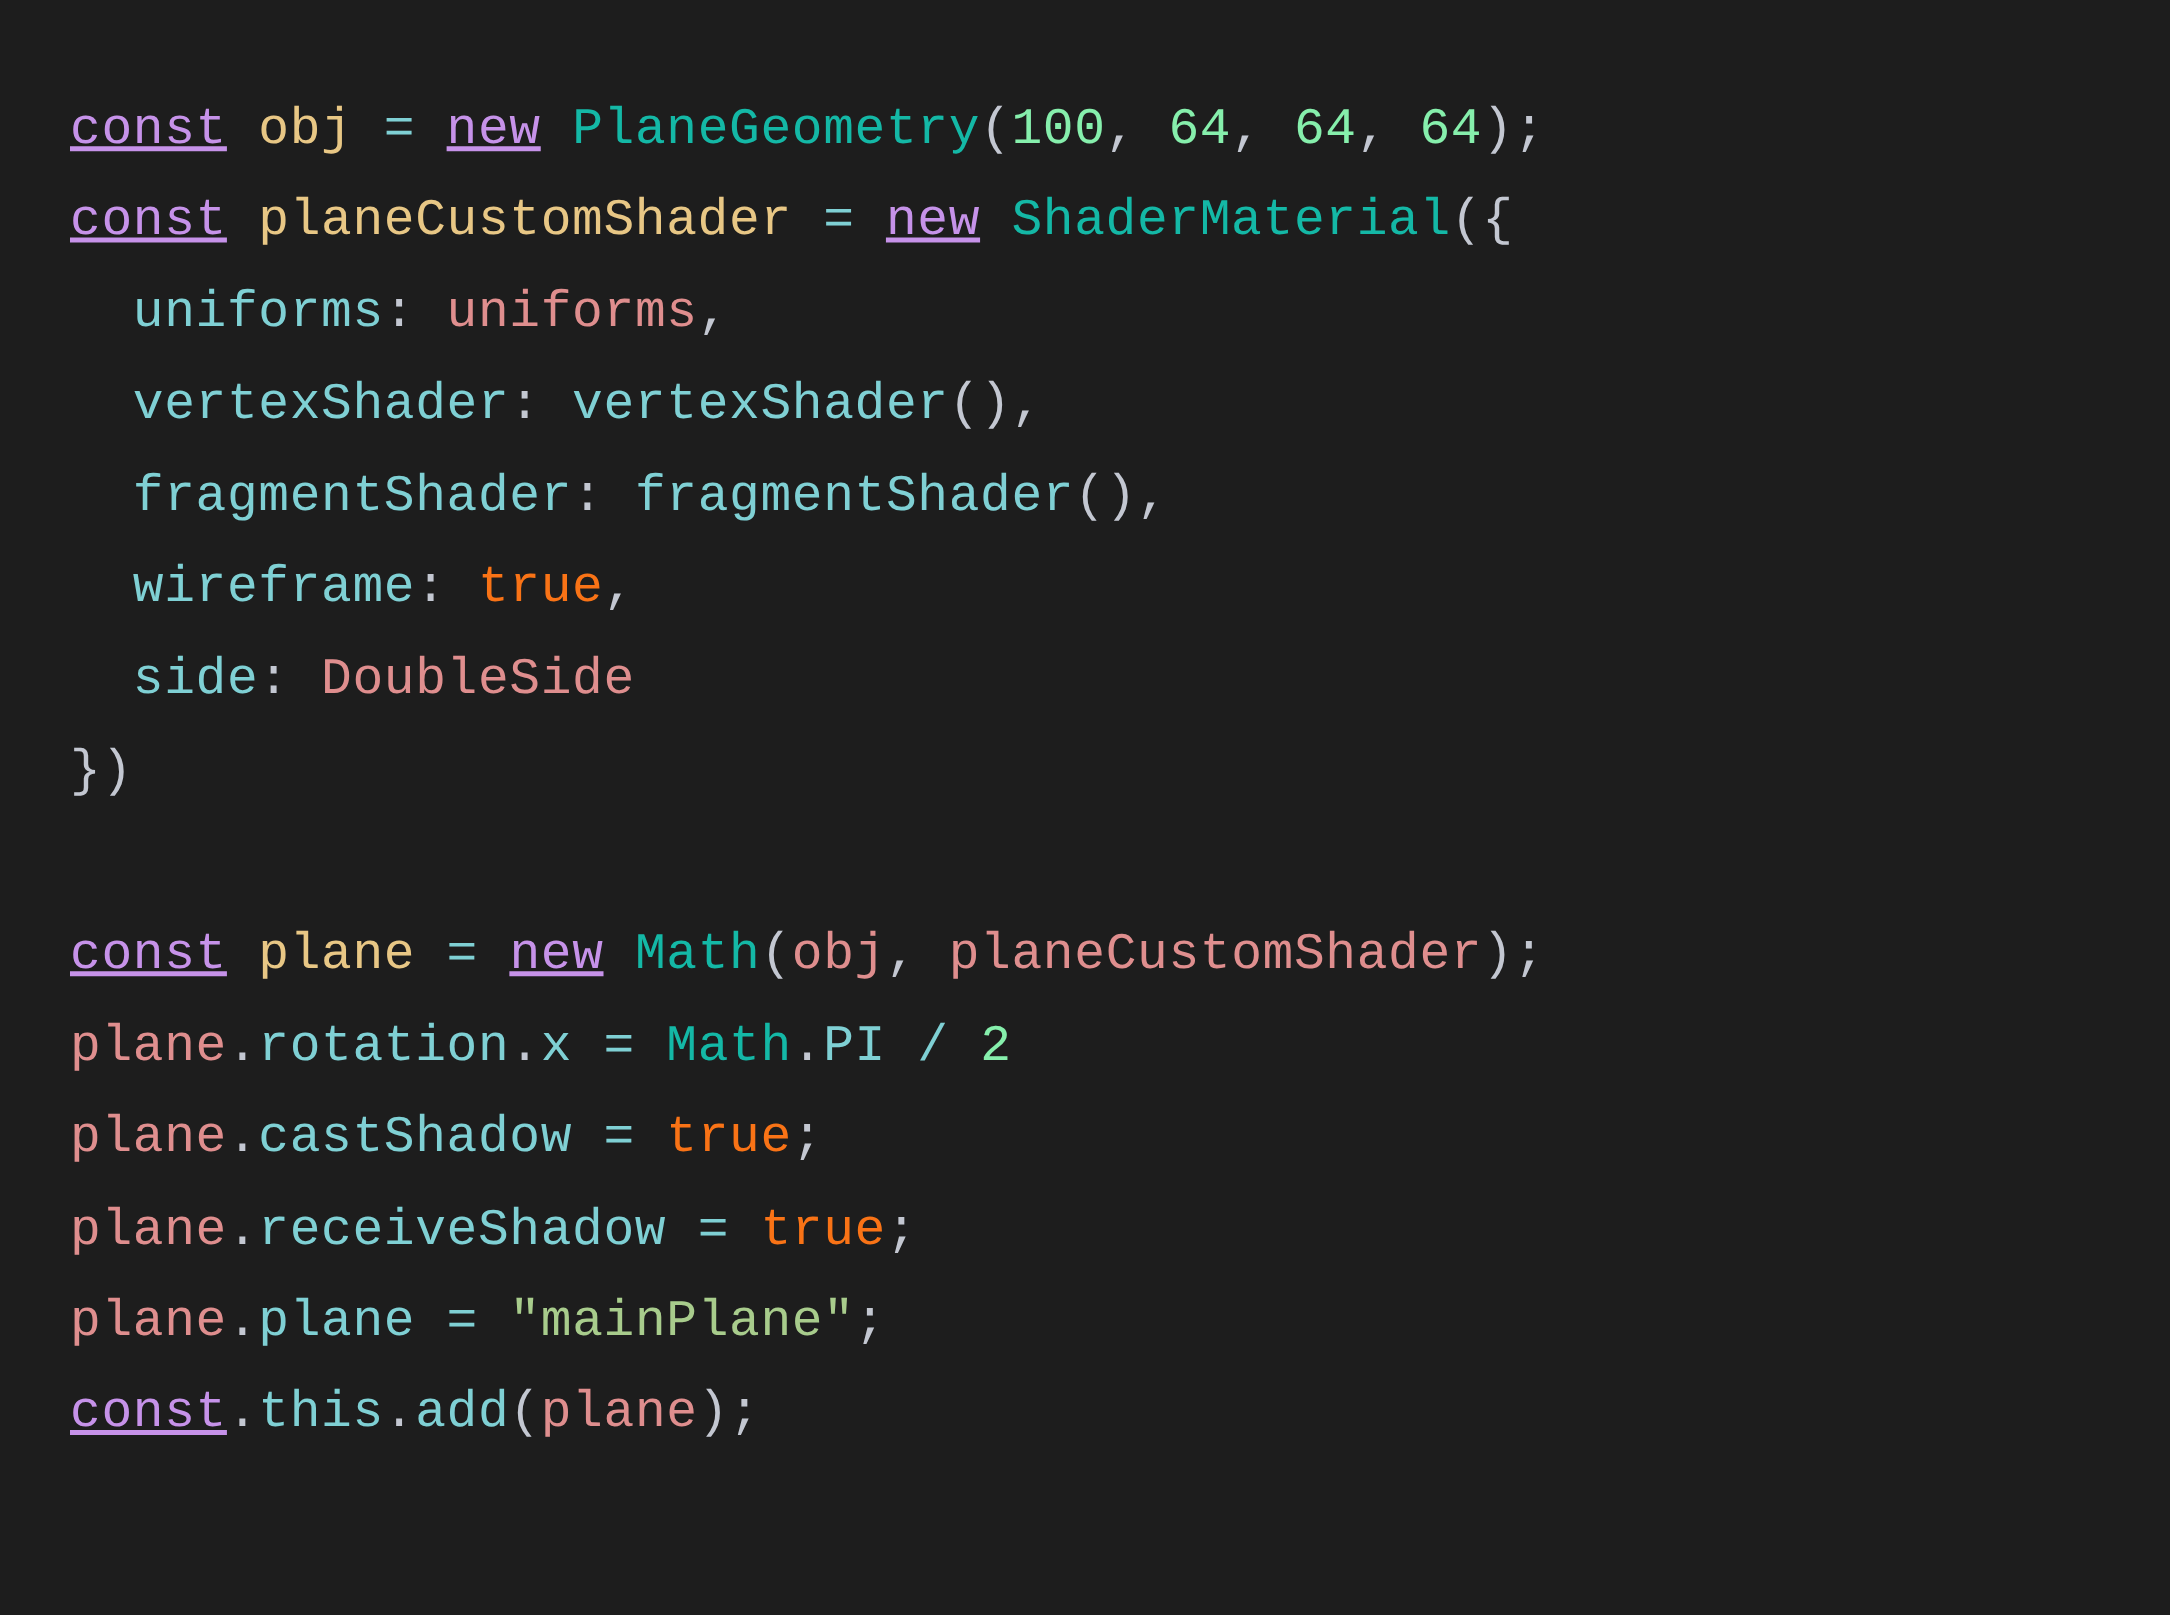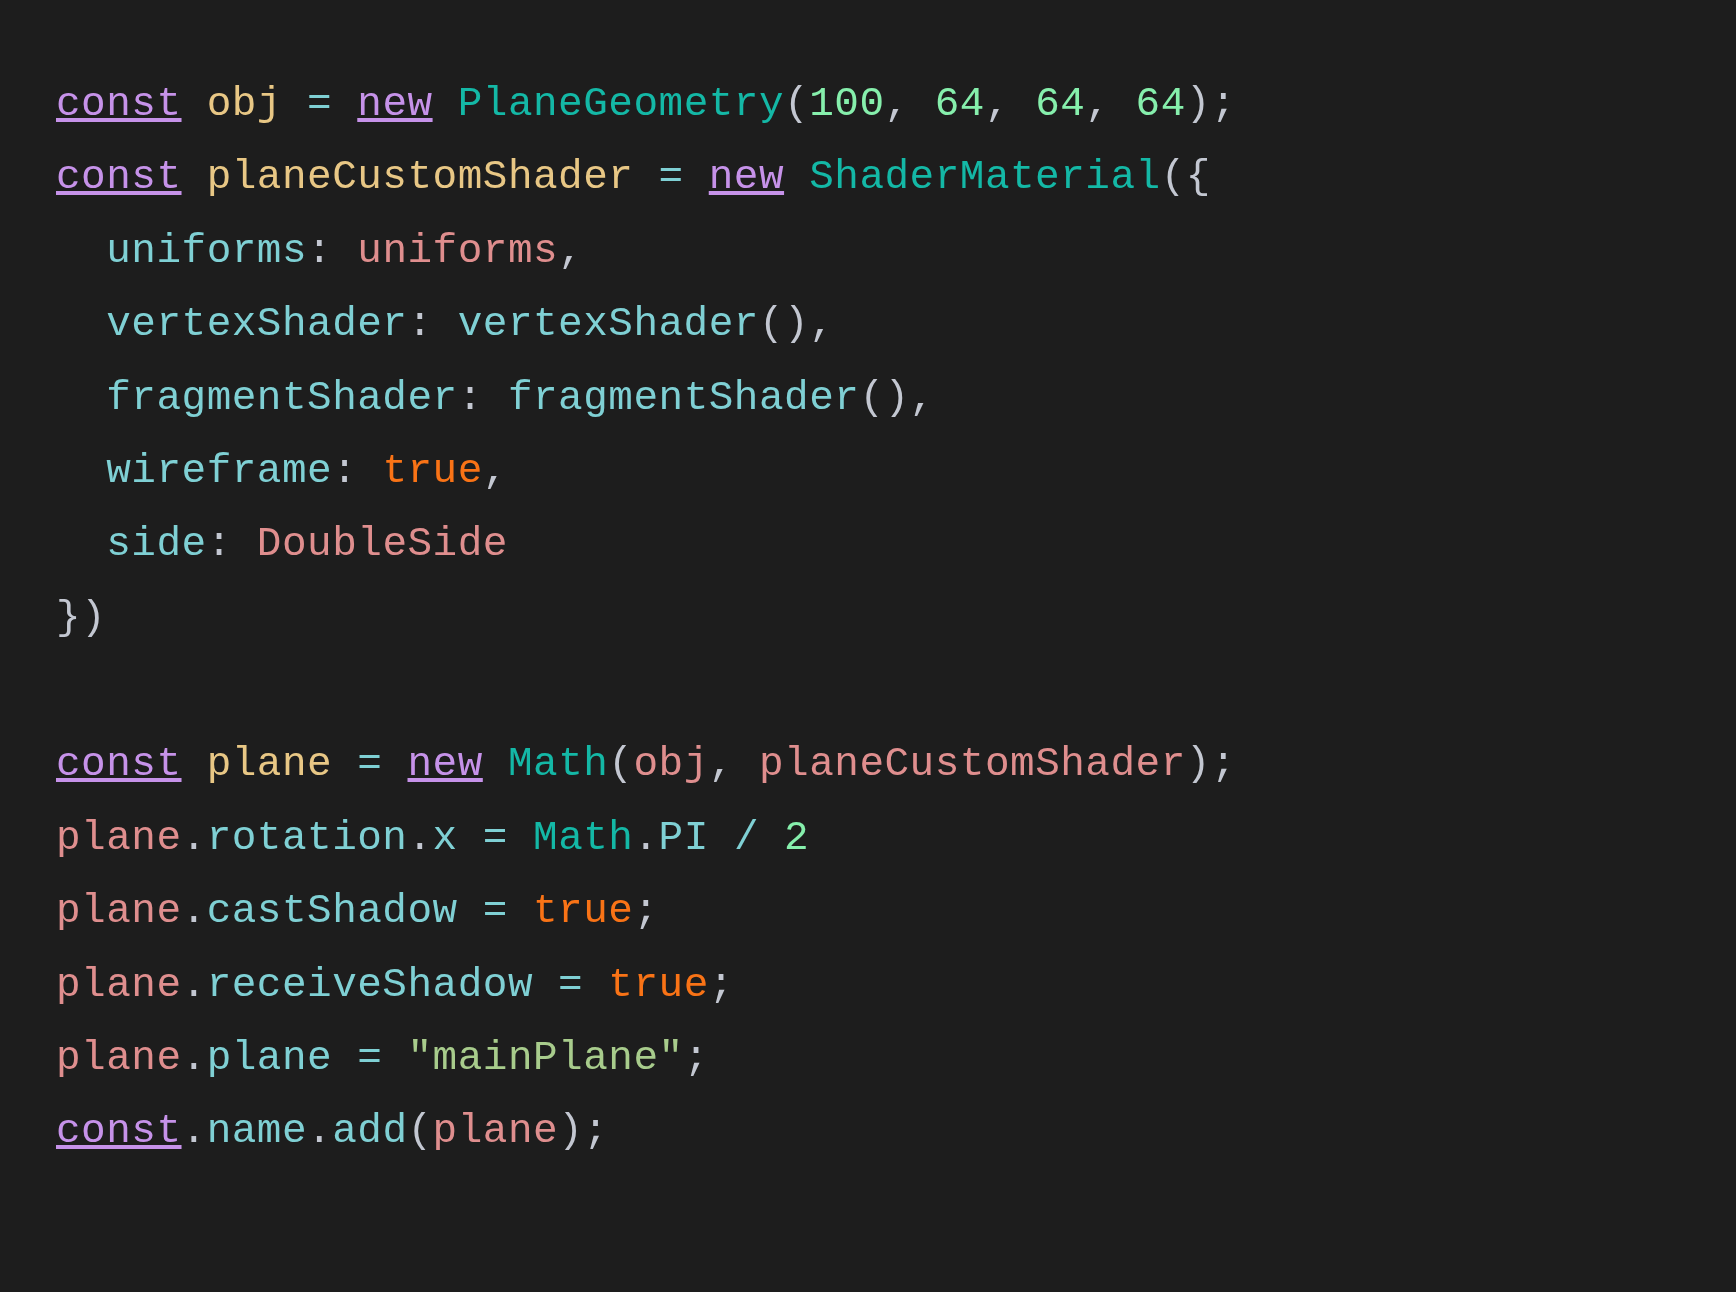--- a/index.html
+++ b/index.html
@@ -42,13 +42,13 @@
   <span class="tk-prop">fragmentShader</span><span class="tk-pun">:</span> <span class="tk-fn">fragmentShader</span><span class="tk-pun">(</span><span class="tk-pun">)</span><span class="tk-pun">,</span>
   <span class="tk-prop">wireframe</span><span class="tk-pun">:</span> <span class="tk-bool">true</span><span class="tk-pun">,</span>
   <span class="tk-prop">side</span><span class="tk-pun">:</span> <span class="tk-id">DoubleSide</span>
 <span class="tk-pun">}</span><span class="tk-pun">)</span>
 
 <span class="tk-kw">const</span> <span class="tk-var">plane</span> <span class="tk-op">=</span> <span class="tk-kw">new</span> <span class="tk-cls">Math</span><span class="tk-pun">(</span><span class="tk-id">obj</span><span class="tk-pun">,</span> <span class="tk-id">planeCustomShader</span><span class="tk-pun">)</span><span class="tk-pun">;</span>
 <span class="tk-id">plane</span><span class="tk-pun">.</span><span class="tk-prop">rotation</span><span class="tk-pun">.</span><span class="tk-prop">x</span> <span class="tk-op">=</span> <span class="tk-cls">Math</span><span class="tk-pun">.</span><span class="tk-prop">PI</span> <span class="tk-op">/</span> <span class="tk-num">2</span>
 <span class="tk-id">plane</span><span class="tk-pun">.</span><span class="tk-prop">castShadow</span> <span class="tk-op">=</span> <span class="tk-bool">true</span><span class="tk-pun">;</span>
 <span class="tk-id">plane</span><span class="tk-pun">.</span><span class="tk-prop">receiveShadow</span> <span class="tk-op">=</span> <span class="tk-bool">true</span><span class="tk-pun">;</span>
 <span class="tk-id">plane</span><span class="tk-pun">.</span><span class="tk-prop">plane</span> <span class="tk-op">=</span> <span class="tk-str">"mainPlane"</span><span class="tk-pun">;</span>
-<span class="tk-kw">const</span><span class="tk-pun">.</span><span class="tk-prop">name</span><span class="tk-pun">.</span><span class="tk-fn">add</span><span class="tk-pun">(</span><span class="tk-id">plane</span><span class="tk-pun">)</span><span class="tk-pun">;</span></pre>
+<span class="tk-kw">const</span><span class="tk-pun">.</span><span class="tk-prop">this</span><span class="tk-pun">.</span><span class="tk-fn">add</span><span class="tk-pun">(</span><span class="tk-id">plane</span><span class="tk-pun">)</span><span class="tk-pun">;</span></pre>
 
 </body></html>

